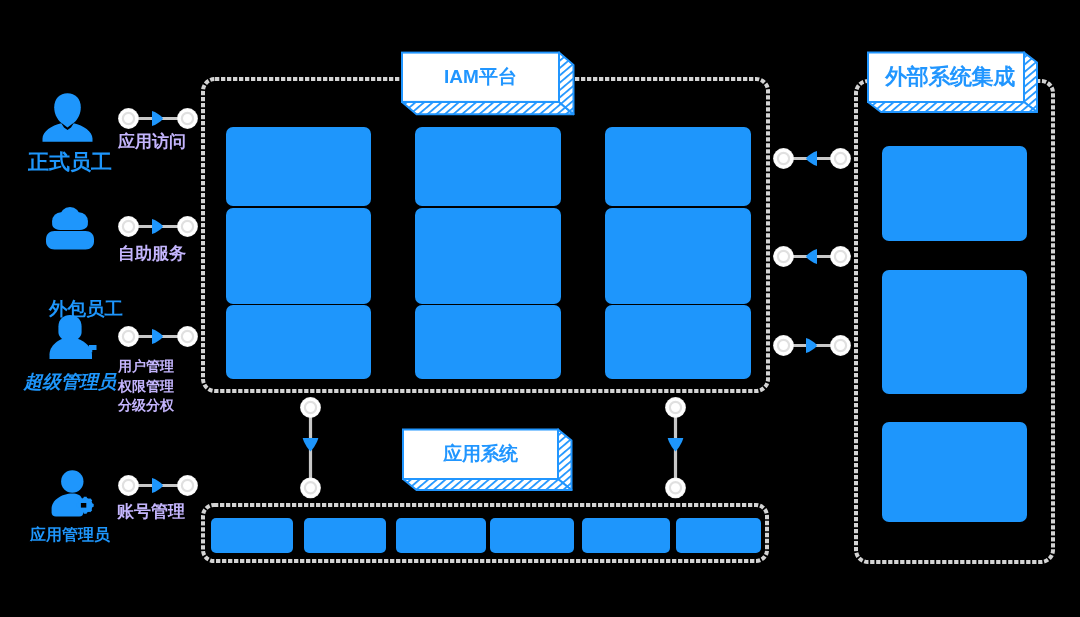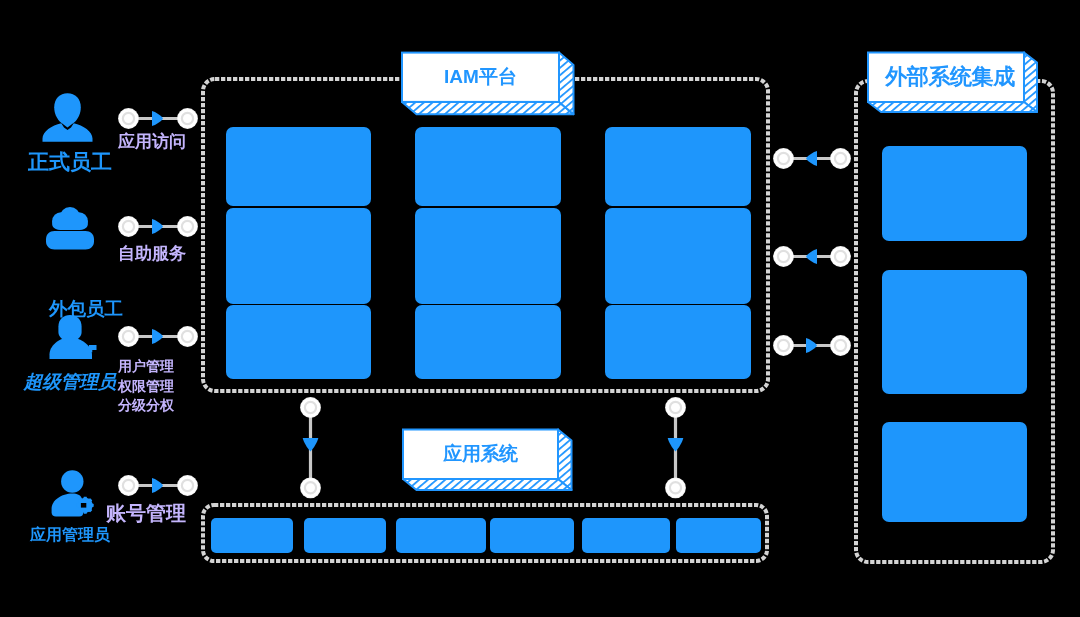--- a/index.html
+++ b/index.html
@@ -116,21 +116,21 @@
       <svg class="abs" style="left:117px;top:474px;" width="82" height="23" viewBox="0 0 82 23">
         <line x1="11" y1="11.5" x2="71" y2="11.5" stroke="#c8c8c8" stroke-width="3.2"></line>
         <path d="M35 4 C38.5 4.9 44 8.3 46 11.5 C44 14.7 38.5 18.1 35 19 Z" fill="#1e96fc"></path>
         <circle cx="11.5" cy="11.5" r="10.4" fill="#f2f2f2"></circle>
         <circle cx="11.5" cy="11.5" r="9.6" fill="#fff"></circle>
         <circle cx="11.5" cy="11.5" r="5.6" fill="none" stroke="#e0e0e0" stroke-width="2.2"></circle>
         <circle cx="70.5" cy="11.5" r="10.4" fill="#f2f2f2"></circle>
         <circle cx="70.5" cy="11.5" r="9.6" fill="#fff"></circle>
         <circle cx="70.5" cy="11.5" r="5.6" fill="none" stroke="#e0e0e0" stroke-width="2.2"></circle>
       </svg>
-      <div class="flowlabel" style="left:106px;top:502px;width:78px;font-size:20px;">账号管理</div>
+      <div class="flowlabel" style="left:117px;top:502px;width:78px;font-size:17px;">账号管理</div>
     </div>
   </div>
 
   <svg class="abs" style="left:198px;top:74px;" width="576" height="322">
     <rect x="5" y="5" width="565" height="312" rx="12" ry="12" fill="none" stroke="#d3d3d3" stroke-width="4" stroke-dasharray="4.3 1.7"></rect>
   </svg>
 
   <div class="bluebox" style="left:226px;top:127px;width:145px;height:79px;"></div>
   <div class="bluebox" style="left:226px;top:208px;width:145px;height:96px;"></div>
   <div class="bluebox" style="left:226px;top:305px;width:145px;height:74px;"></div>

